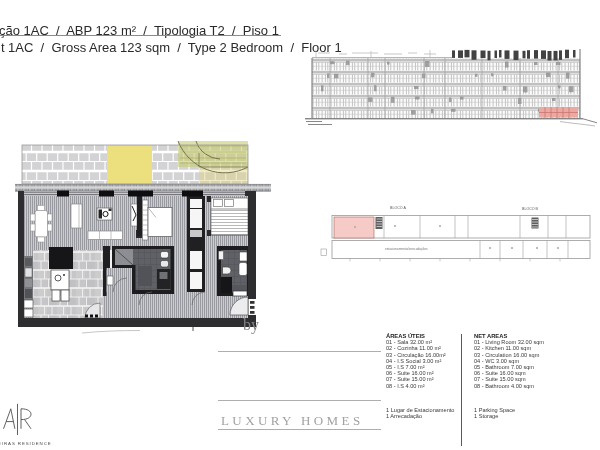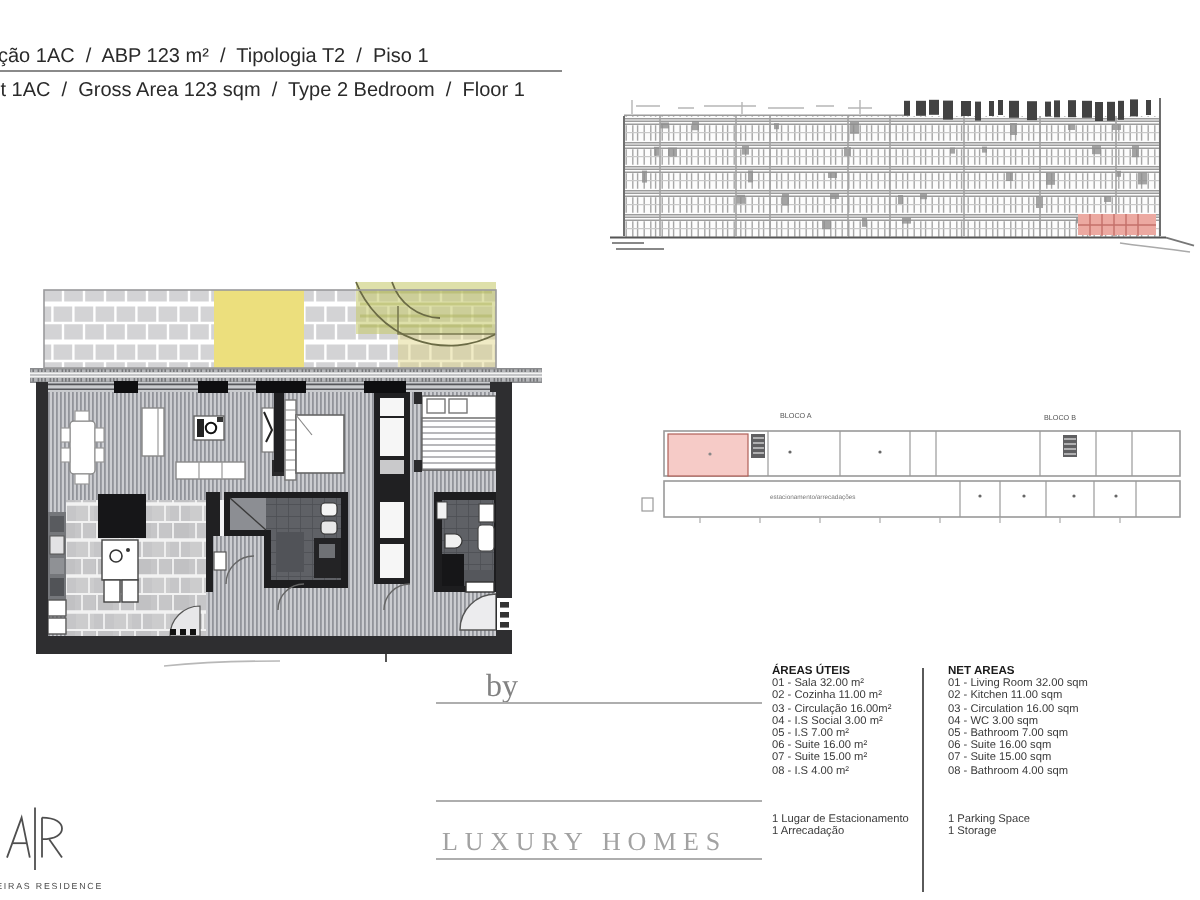--- a/index.html
+++ b/index.html
@@ -1,17 +1,17 @@
 <!DOCTYPE html>
 <html><head><meta charset="utf-8">
 <style>
 html,body{margin:0;padding:0}
 .page{position:relative;width:600px;height:450px;background:#fff;overflow:hidden;font-family:"Liberation Sans",sans-serif}
 .abs{position:absolute}
-.hdr{color:#2a2a2a;font-size:10px;letter-spacing:0;white-space:nowrap}
+.hdr{color:#2a2a2a;font-size:13px;letter-spacing:0;white-space:nowrap}
 </style></head>
 <body>
 <div class="page">
 
 <div class="abs hdr" style="left:-1px;top:23px">ção 1AC &nbsp;/&nbsp; ABP 123 m² &nbsp;/&nbsp; Tipologia T2 &nbsp;/&nbsp; Piso 1</div>
 <div class="abs" style="left:0;top:35px;width:281px;height:1px;background:#8a8a8a"></div>
 <div class="abs hdr" style="left:-2px;top:40px">it 1AC &nbsp;/&nbsp; Gross Area 123 sqm &nbsp;/&nbsp; Type 2 Bedroom &nbsp;/&nbsp; Floor 1</div>
 
 <svg class="abs" style="left:0;top:135px" width="290" height="200" viewBox="0 135 290 200">
 <defs>
@@ -272,21 +272,21 @@
 <path d="M350 258.5v3M380 258.5v3M410 258.5v3M440 258.5v3M470 258.5v3M500 258.5v3M530 258.5v3M560 258.5v3" stroke="#aaa" stroke-width=".6"></path>
 <circle cx="395" cy="226" r=".8" fill="#666"></circle>
       <circle cx="440" cy="226" r=".8" fill="#666"></circle>
 <circle cx="490" cy="248" r=".8" fill="#666"></circle>
       <circle cx="512" cy="248" r=".8" fill="#666"></circle>
       <circle cx="537" cy="248" r=".8" fill="#666"></circle>
       <circle cx="558" cy="248" r=".8" fill="#666"></circle>
 <circle cx="355" cy="227" r=".8" fill="#888"></circle>
 </svg>
 
-<div class="abs" style="left:243px;top:335px;color:#828282;font-family:'Liberation Serif',serif;font-size:16px">by</div>
+<div class="abs" style="left:243px;top:316px;color:#828282;font-family:'Liberation Serif',serif;font-size:16px">by</div>
 <div class="abs" style="left:218px;top:351px;width:163px;height:1px;background:#aeaeae"></div>
 <div class="abs" style="left:218px;top:400px;width:163px;height:1px;background:#aeaeae"></div>
 <div class="abs" style="left:221px;top:413px;width:163px;font-family:'Liberation Serif',serif;font-size:13px;letter-spacing:3.4px;color:#a2a2a2;white-space:nowrap">LUXURY HOMES</div>
 <div class="abs" style="left:218px;top:429px;width:163px;height:1px;background:#aeaeae"></div>
 
 <div class="abs" style="left:461px;top:334px;width:1px;height:112px;background:#5a5a5a"></div>
 
 <div class="abs" style="left:386px;top:333px;font-size:5.6px;color:#3a3a3a;line-height:6.2px">
 <b style="font-size:5.8px;color:#1a1a1a">ÁREAS ÚTEIS</b><br>
 01 - Sala 32.00 m²<br>

